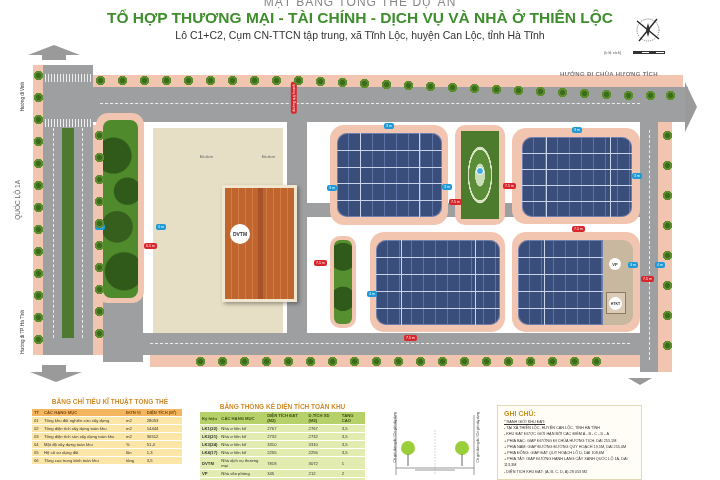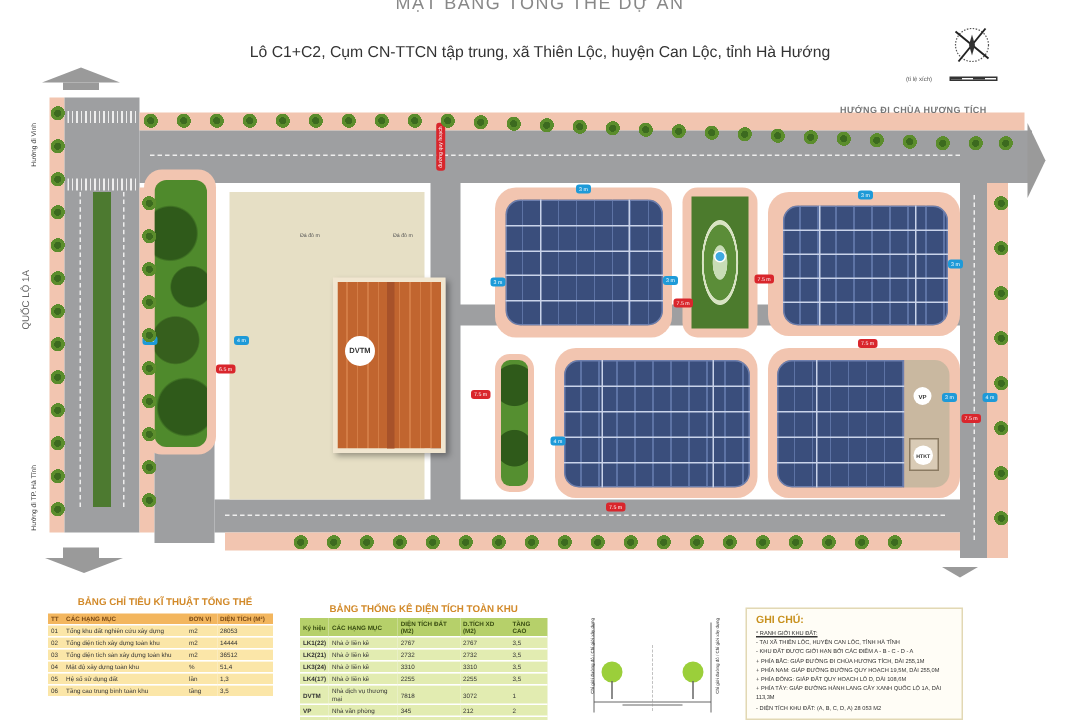--- a/index.html
+++ b/index.html
@@ -36,21 +36,22 @@
 .notes{border:1px solid #e2d8b4;padding:4px 6px;background:#fffdf6}
 .notes h4{font-size:7px;color:#c8911e;margin-bottom:2px}
 .notes div{font-size:3.8px;color:#333;line-height:6.2px}
 </style>
 </head>
 <body>
 
 <div id="stage">
 
   <div class="abs supertitle">MẶT BẰNG TỔNG THỂ DỰ ÁN</div>
-  <div class="abs subtitle">Lô C1+C2, Cụm CN-TTCN tập trung, xã Thiên Lộc, huyện Can Lộc, tỉnh Hà Hướng</div>
+  <div class="abs title">TỔ HỢP THƯƠNG MẠI - TÀI CHÍNH - DỊCH VỤ VÀ NHÀ Ở THIÊN LỘC</div>
+  <div class="abs subtitle">Lô C1+C2, Cụm CN-TTCN tập trung, xã Tĩnh Lộc, huyện Can Lộc, tỉnh Hà Tĩnh</div>
 
   <div class="abs" style="left:633px;top:15px;width:30px;height:30px">
     <svg width="30" height="30">
       <circle cx="15" cy="15" r="11" fill="none" stroke="#555" stroke-width=".8" stroke-dasharray="1 1"></circle>
       <line x1="4" y1="6" x2="26" y2="24" stroke="#222" stroke-width="1.3"></line>
       <line x1="24" y1="4" x2="6" y2="26" stroke="#222" stroke-width="1.3"></line>
       <polygon points="15,8 17,15 15,22 13,15" fill="#333"></polygon>
     </svg>
   </div>
   <div class="abs" style="left:604px;top:50px;font-size:4px;color:#555">(tỉ lệ xích)</div>

